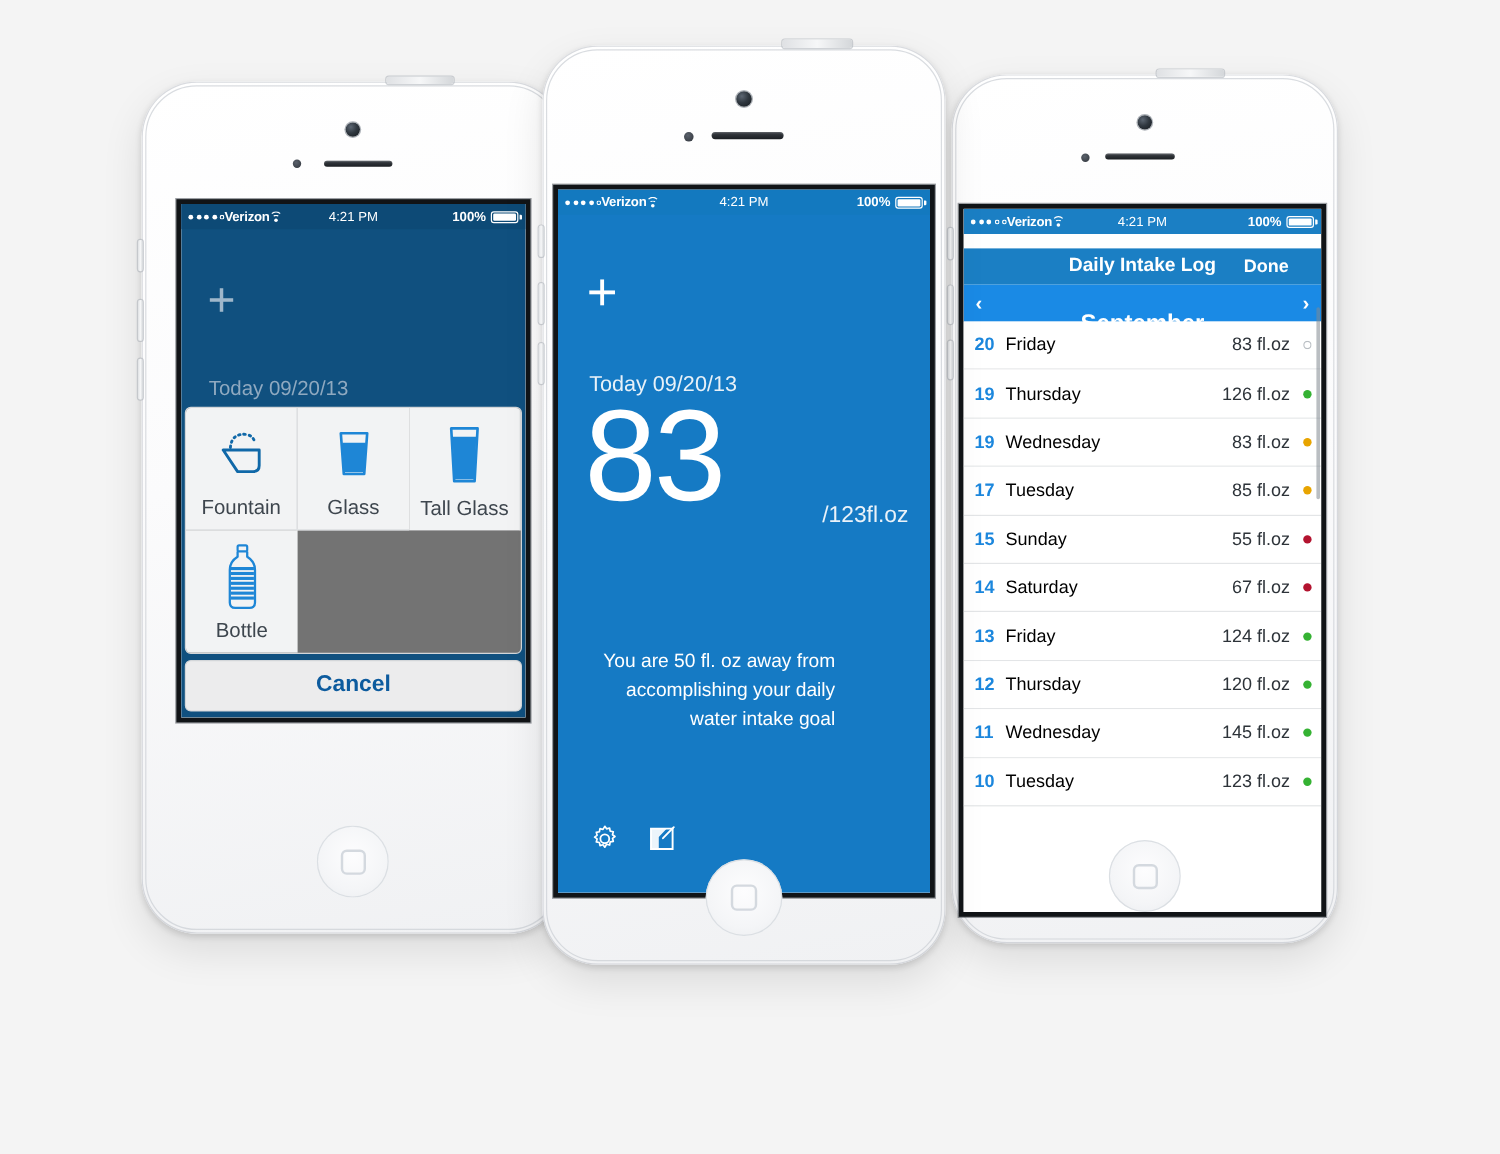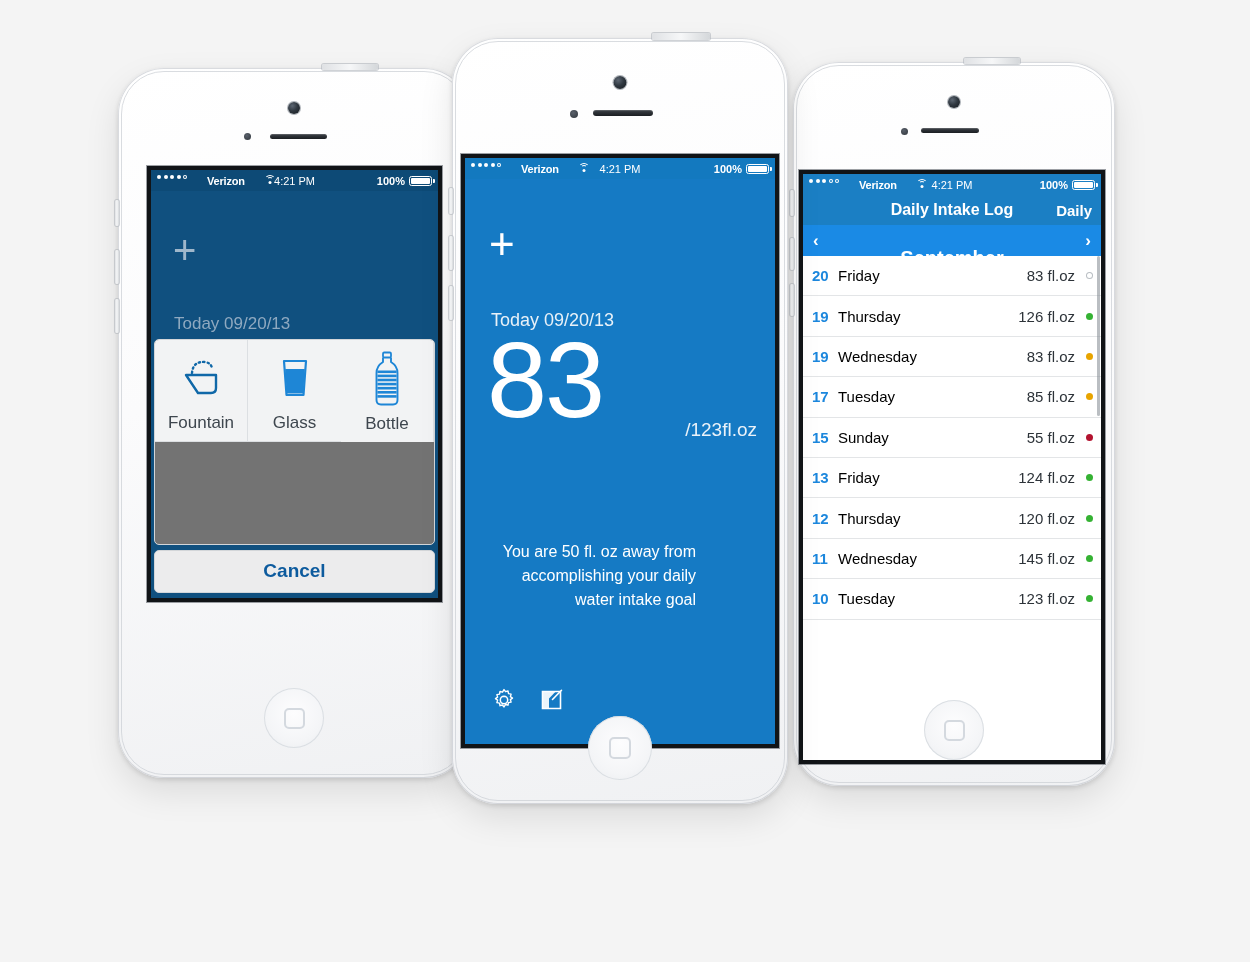--- a/index.html
+++ b/index.html
@@ -65,21 +65,21 @@
   }
 
   
   .statusbar {
     height: 21px; width: 100%;
     display: flex; align-items: center;
     font-size: 11px; font-weight: bold; color: #fff;
     padding: 0 6px;
     position: relative;
   }
-  .sb-left { display:flex; align-items:flex-start; gap:20px; }
+  .sb-left { display:flex; align-items:center; gap:0; }
   .dots { display:flex; align-items:center; gap:2.5px; }
   .dots span { width:4px; height:4px; border-radius:50%; background:#fff; display:block; }
   .dots span.off { background: transparent; box-shadow: inset 0 0 0 1px #fff; }
   .carrier { letter-spacing: -0.2px; }
   .wifi { position:relative; width:11px; height:9px; display:inline-block; }
   .wifi b {
     position:absolute; left:50%; bottom:0; transform:translateX(-50%);
     width:3px;height:3px;border-radius:50%;background:#fff;
   }
   .wifi em {
@@ -145,22 +145,23 @@
   .today-white { position:absolute; color:#e8f1f8; }
   .bignum-white { position:absolute; color:#fff; font-weight:100; line-height:0.82; letter-spacing:-2px; }
   .goal-white { position:absolute; color:#eaf2f9; }
   .msg-white { position:absolute; color:#fff; line-height:1.5;text-align:right; }
   .toolbar-icons { position:absolute; display:flex; align-items:center; gap:24px; }
 
   
   .scr-list { background:#fff; width:100%; height:100%; position:relative; display:flex; flex-direction:column; }
   .navbar {
     background:#1b7fc4; height:30px;
-    display:flex; align-items:center; padding:0 9px;
+    display:flex; align-items:center; padding:0 27px;
     position:relative;
+    margin-top:12px;
   }
   .navbar .title {
     position:absolute; left:0; right:0; text-align:center;
     color:#fff; font-size:16px; font-weight:bold;
   }
   .navbar .done { margin-left:auto; color:#fff; font-size:15px; font-weight:bold; position:relative; z-index:2; }
   .monthbar {
     background:#1a8ae5; height:31px;
     display:flex; align-items:center; justify-content:space-between;
     padding:0 10px;
@@ -252,20 +253,29 @@
             <div class="sheet-cell">
               <span class="ic">
                 <svg width="36" height="44" viewBox="0 0 36 44" fill="none">
                   <path d="M7 5 L29 5 L26.5 39 L9.5 39 Z" stroke="#1e86d6" stroke-width="2.2" fill="none" stroke-linejoin="round"></path>
                   <path d="M8.2 13 L27.8 13 L26.3 37.6 L9.7 37.6 Z" fill="#1e86d6"></path>
                 </svg>
               </span>
               <span class="lbl">Glass</span>
             </div>
 
+            <div class="sheet-cell">
+              <span class="ic">
+                <svg width="34" height="52" viewBox="0 0 34 52" fill="none">
+                  <path d="M6 4 L28 4 L25.5 48 L8.5 48 Z" stroke="#1e86d6" stroke-width="2.2" fill="none" stroke-linejoin="round"></path>
+                  <path d="M7.1 11 L26.9 11 L25.3 46.6 L8.7 46.6 Z" fill="#1e86d6"></path>
+                </svg>
+              </span>
+              <span class="lbl">Tall Glass</span>
+            </div>
 
             <div class="sheet-cell">
               <span class="ic">
                 <svg width="30" height="56" viewBox="0 0 30 56" fill="none">
                   <rect x="11" y="1.5" width="8" height="5" rx="1.2" stroke="#1e86d6" stroke-width="1.8" fill="none"></rect>
                   <path d="M11 6.5 L11 11 Q4.5 15 4.5 22 L4.5 49 Q4.5 53.5 9 53.5 L21 53.5 Q25.5 53.5 25.5 49 L25.5 22 Q25.5 15 19 11 L19 6.5" stroke="#1e86d6" stroke-width="1.9" fill="none" stroke-linejoin="round"></path>
                   <g fill="#1e86d6">
                     <rect x="5.4" y="19.5" width="19.2" height="2.6"></rect>
                     <rect x="5.4" y="23.6" width="19.2" height="2.6"></rect>
                     <rect x="5.4" y="27.7" width="19.2" height="2.6"></rect>
@@ -401,21 +411,21 @@
             <span class="batt">
               <span class="shell"></span>
                 <span class="fill"></span>
                 <span class="nub"></span>
             </span>
           </div>
         </div>
 
         <div class="navbar">
           <div class="title">Daily Intake Log</div>
-          <div class="done">Daily</div>
+          <div class="done">Done</div>
         </div>
 
         <div class="monthbar">
           <span class="chev">‹</span>
           <span class="mname">September</span>
           <span class="chev">›</span>
         </div>
 
         <div class="log-list" id="log-list">
             <div class="log-row">
@@ -442,20 +452,26 @@
               <span class="amt">85 fl.oz</span>
               <span class="dot" style="background: rgb(232, 164, 0);"></span>
             </div>
             <div class="log-row">
               <span class="day">15</span>
               <span class="wd">Sunday</span>
               <span class="amt">55 fl.oz</span>
               <span class="dot" style="background: rgb(179, 19, 47);"></span>
             </div>
             <div class="log-row">
+              <span class="day">14</span>
+              <span class="wd">Saturday</span>
+              <span class="amt">67 fl.oz</span>
+              <span class="dot" style="background: rgb(179, 19, 47);"></span>
+            </div>
+            <div class="log-row">
               <span class="day">13</span>
               <span class="wd">Friday</span>
               <span class="amt">124 fl.oz</span>
               <span class="dot" style="background: rgb(53, 178, 51);"></span>
             </div>
             <div class="log-row">
               <span class="day">12</span>
               <span class="wd">Thursday</span>
               <span class="amt">120 fl.oz</span>
               <span class="dot" style="background: rgb(53, 178, 51);"></span>

